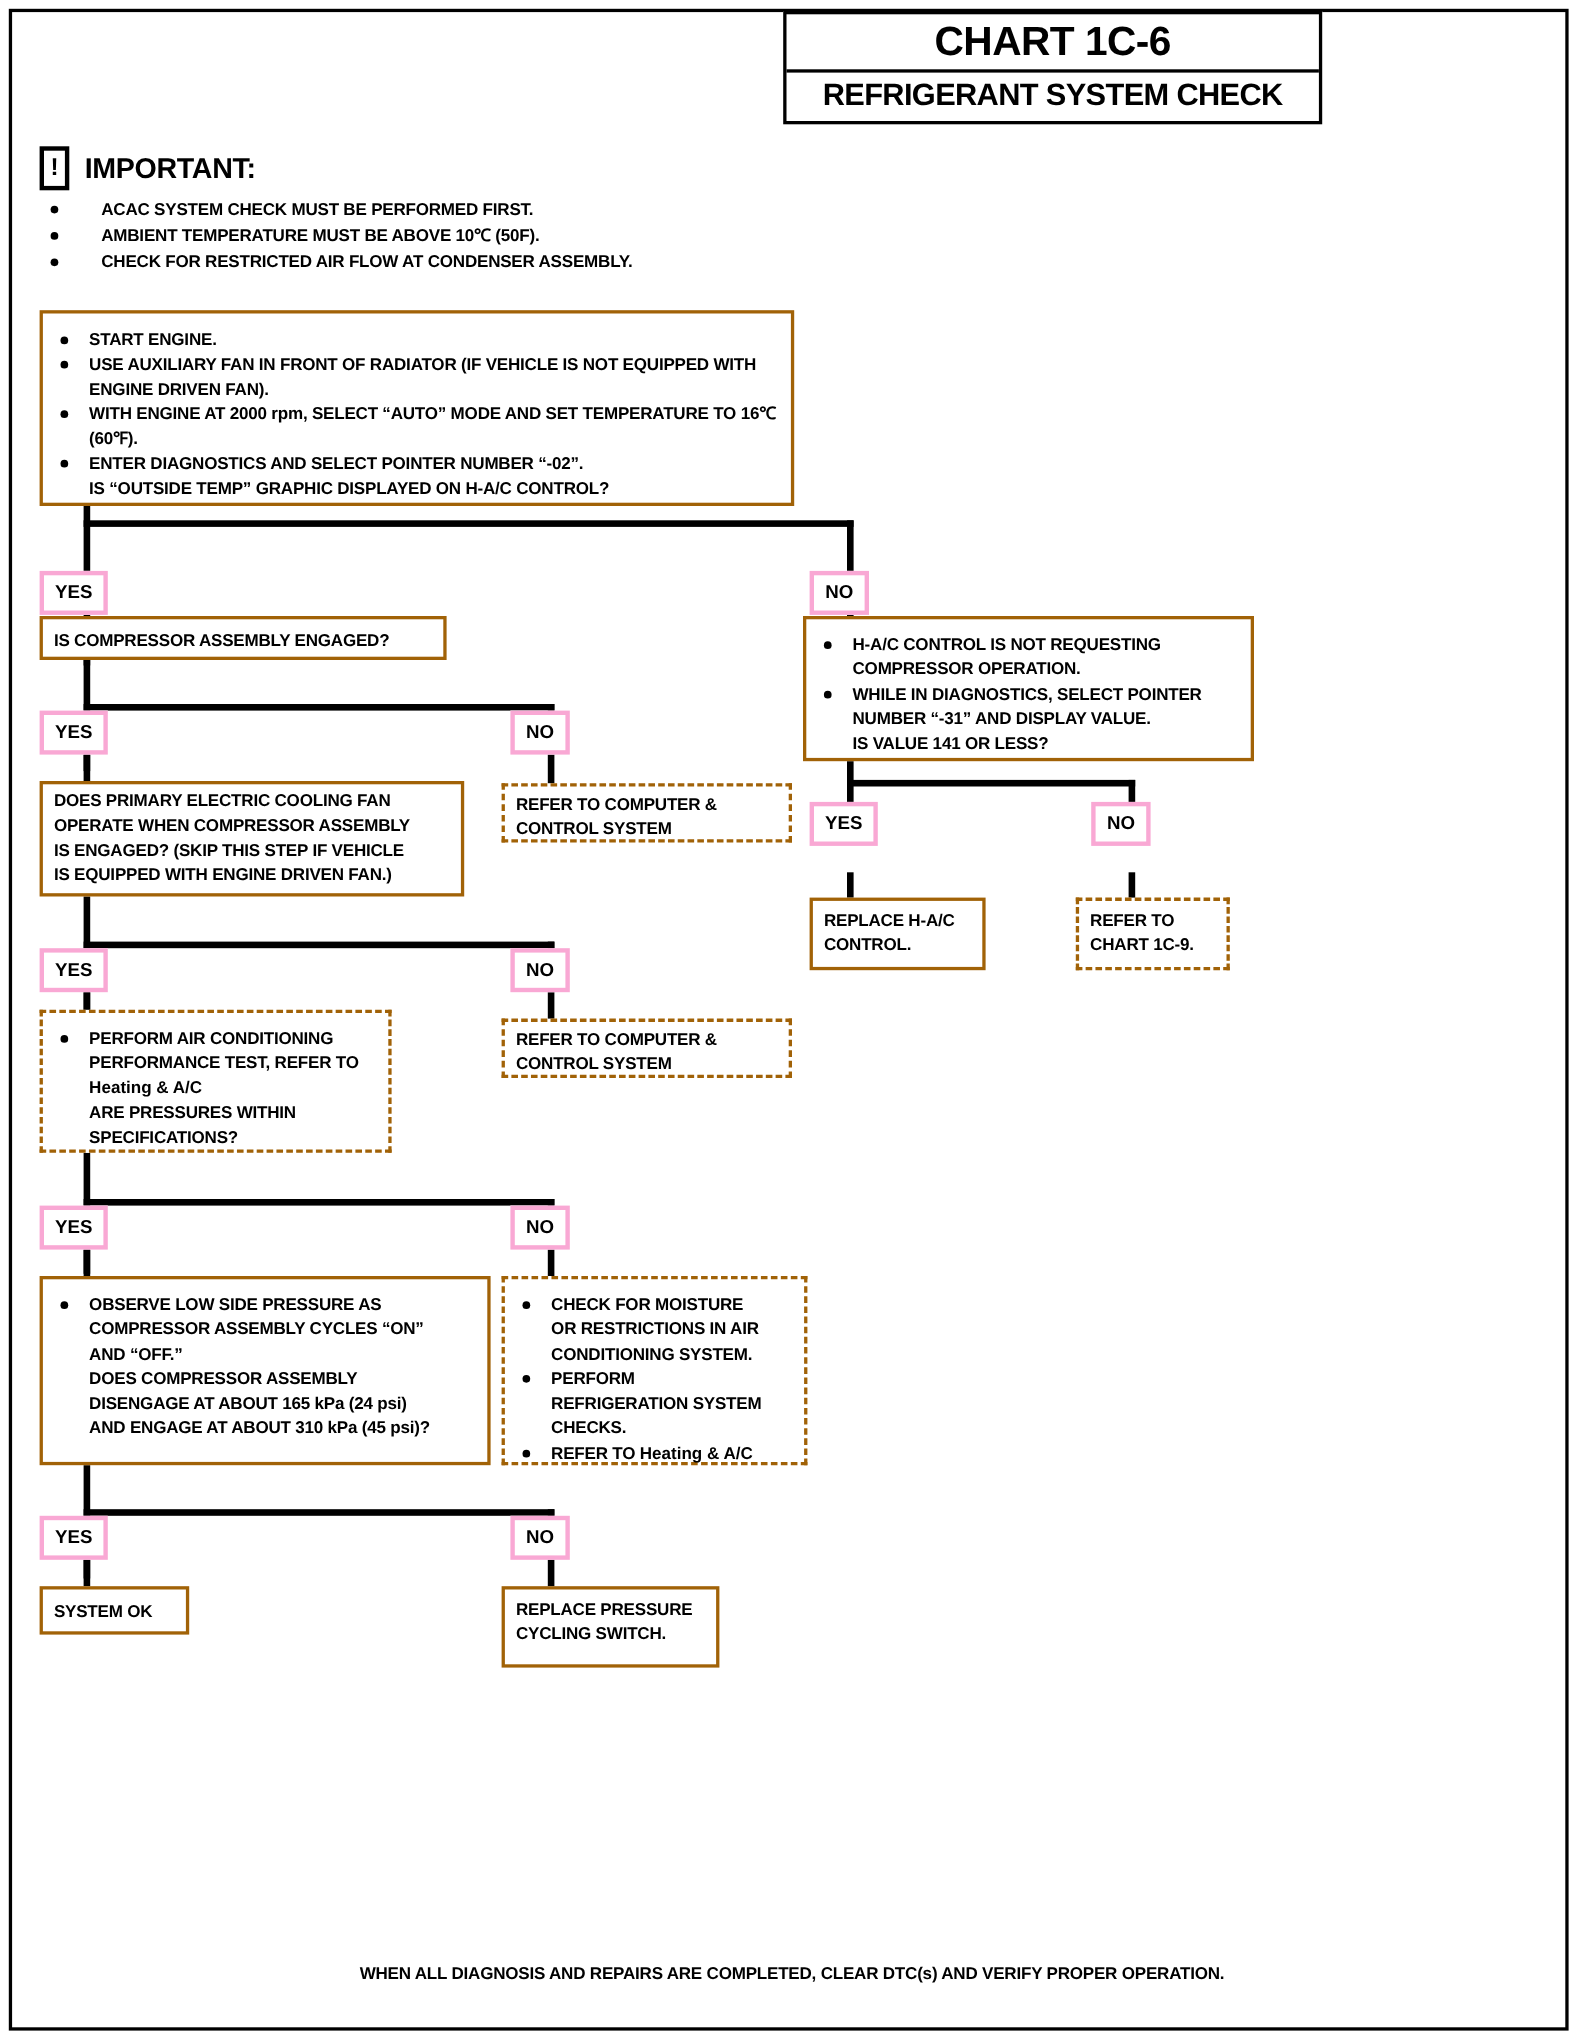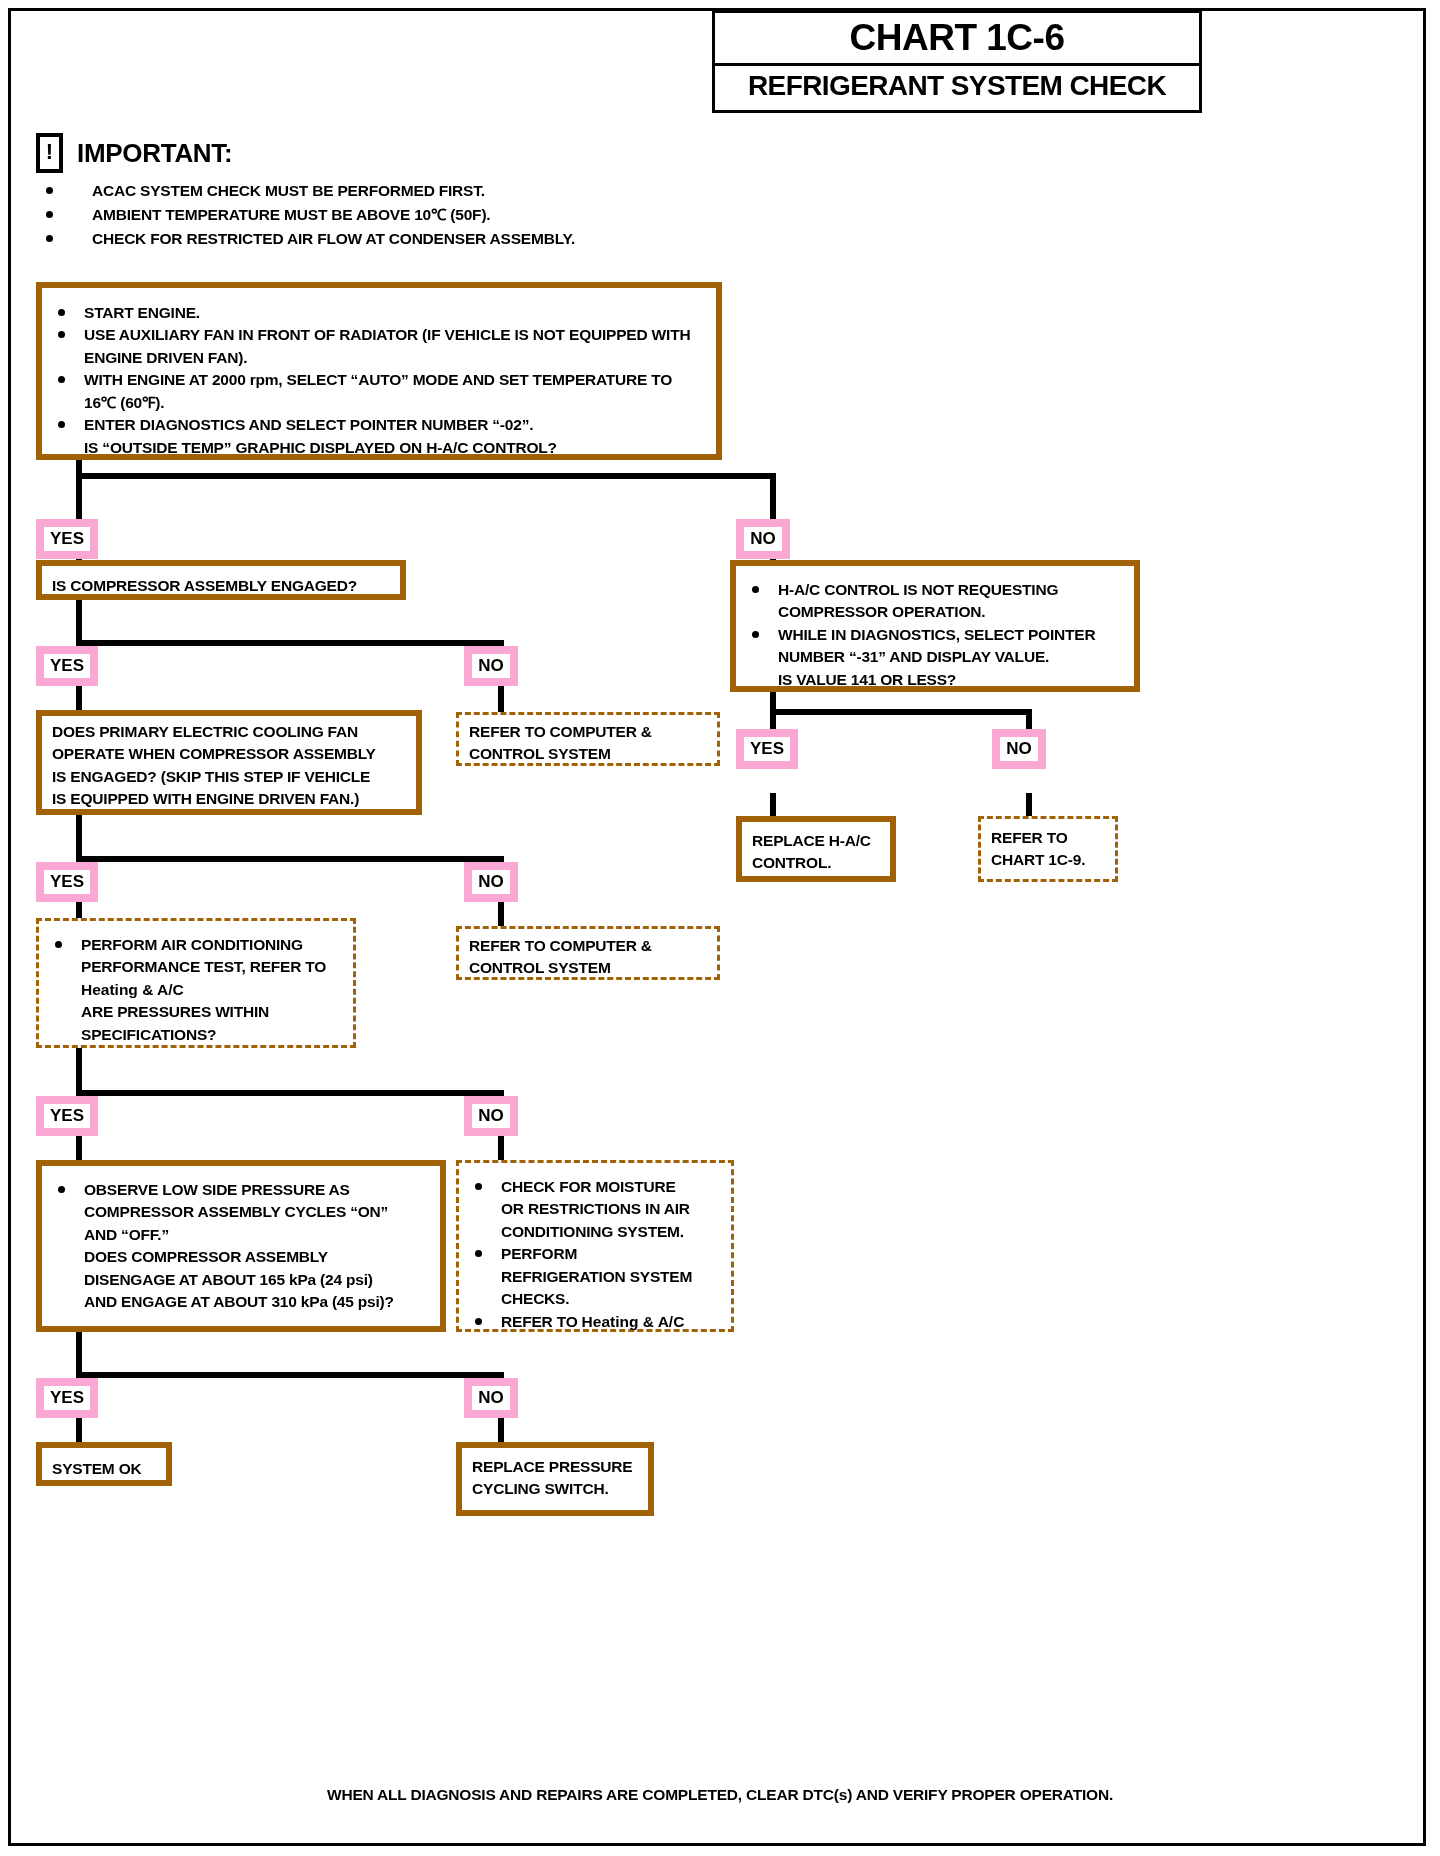--- a/index.html
+++ b/index.html
@@ -89,21 +89,21 @@
     content:"";
     position:absolute;
     left:10px; top:8px;
     width:7px;height:7px;
     background:#000;
     border-radius:50%;
   }
   
   .box{
     position:absolute;
-    border:6px solid #a16207;
+    border:3px solid #a16207;
     box-sizing:border-box;
     background:#fff;
     font-size:15.5px;
     font-weight:bold;
     letter-spacing:-0.2px;
     line-height:1.45;
     padding:8px 10px;
     z-index:3;
   }
   .box.dashed{
@@ -119,21 +119,21 @@
     left:6px;top:7px;
   }
   .plain-lines{
     margin:0;padding:0;
   }
   .plain-lines div{line-height:1.45;}
   .mixed{font-weight:bold;letter-spacing:0;}
   
   .yn{
     position:absolute;
-    border:8px solid #f9a8d4;
+    border:4px solid #f9a8d4;
     box-sizing:border-box;
     background:#fff;
     font-size:17px;
     font-weight:bold;
     letter-spacing:0px;
     display:flex;align-items:center;justify-content:center;
     z-index:4;
   }
   .yn.yes{width:62px;height:40px;}
   .yn.no{width:54px;height:40px;}

